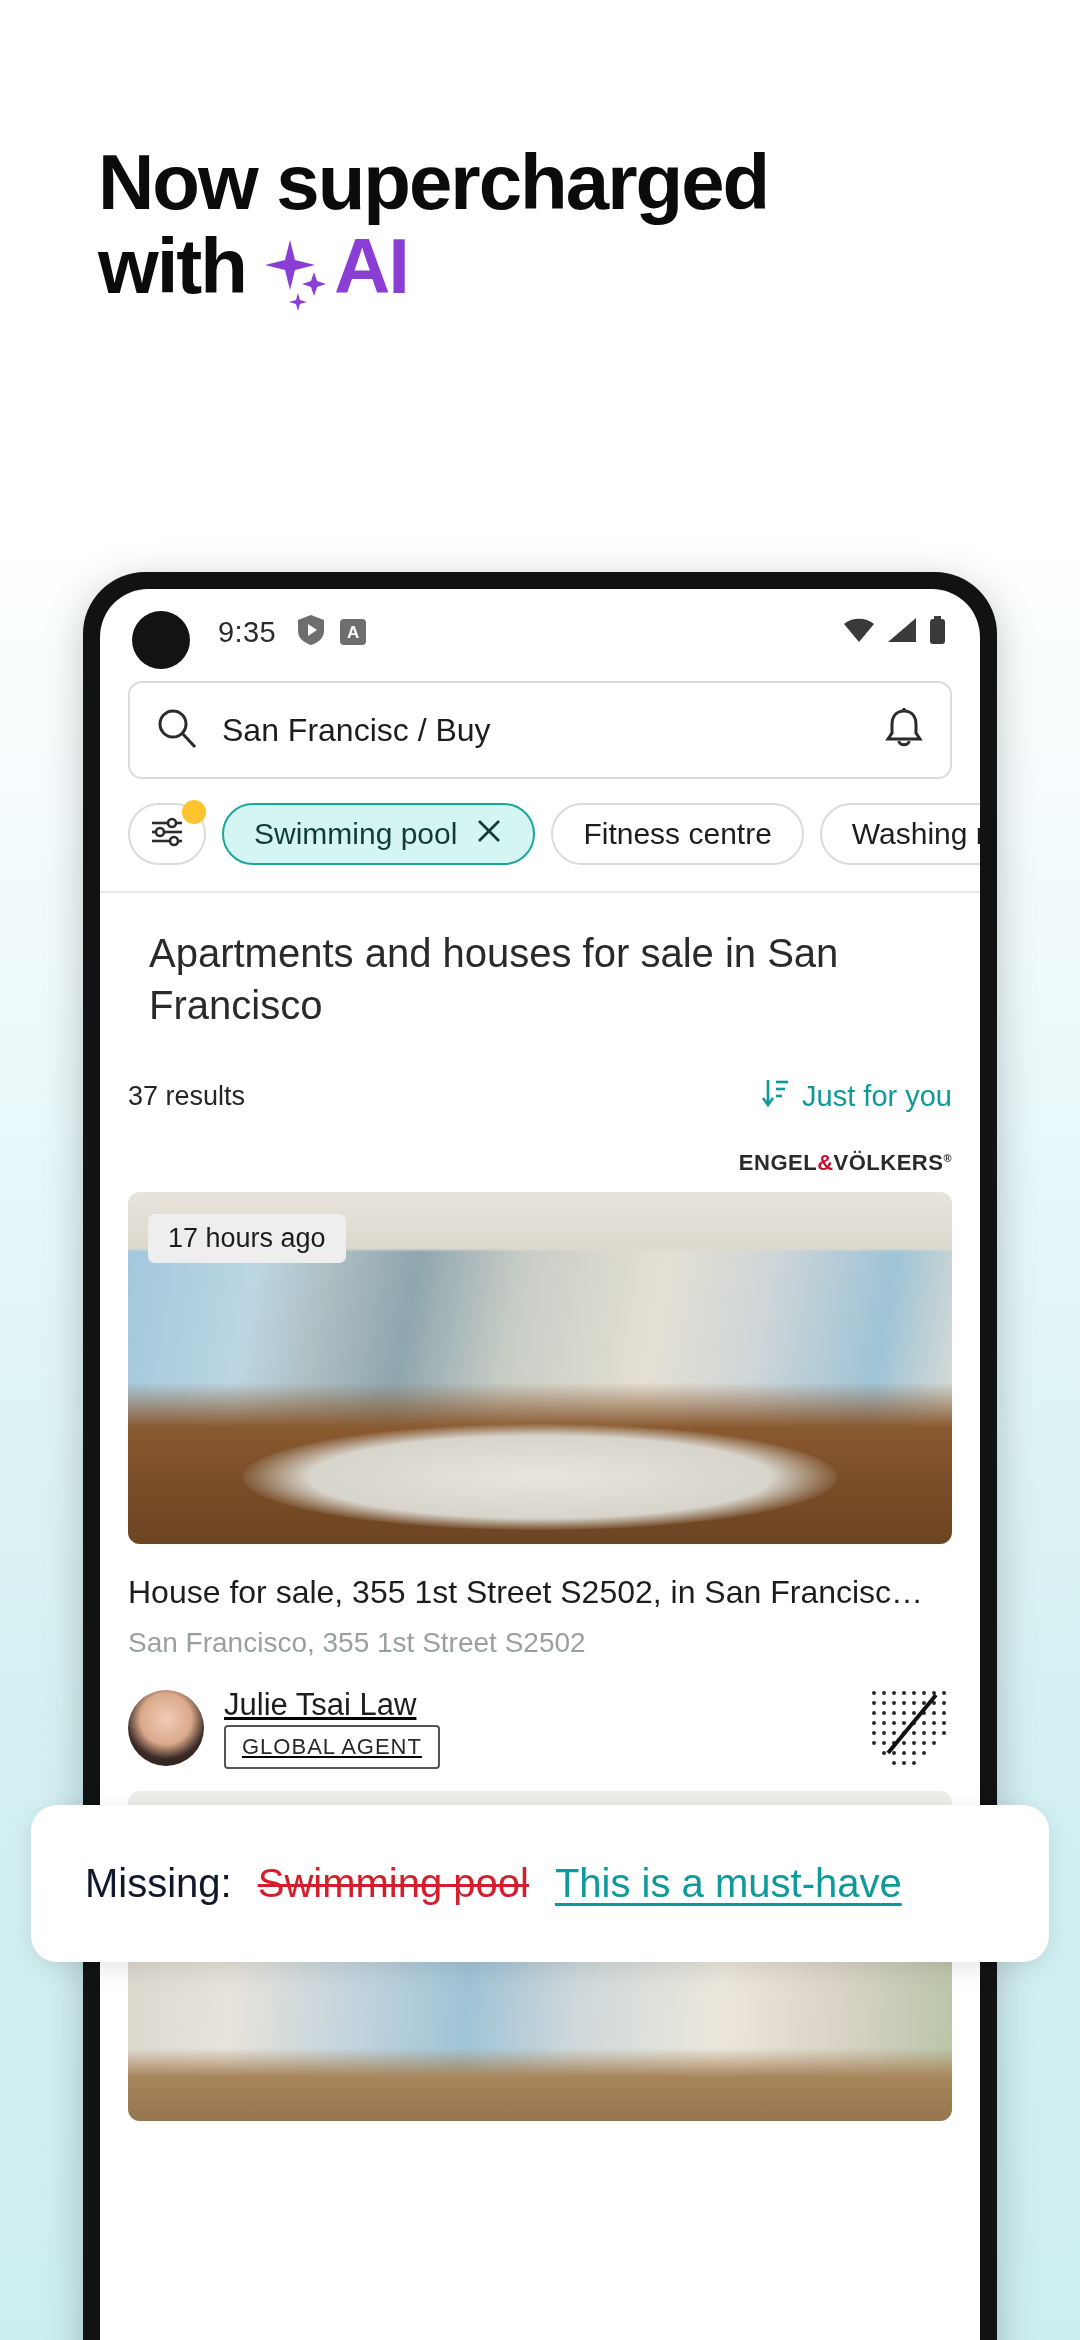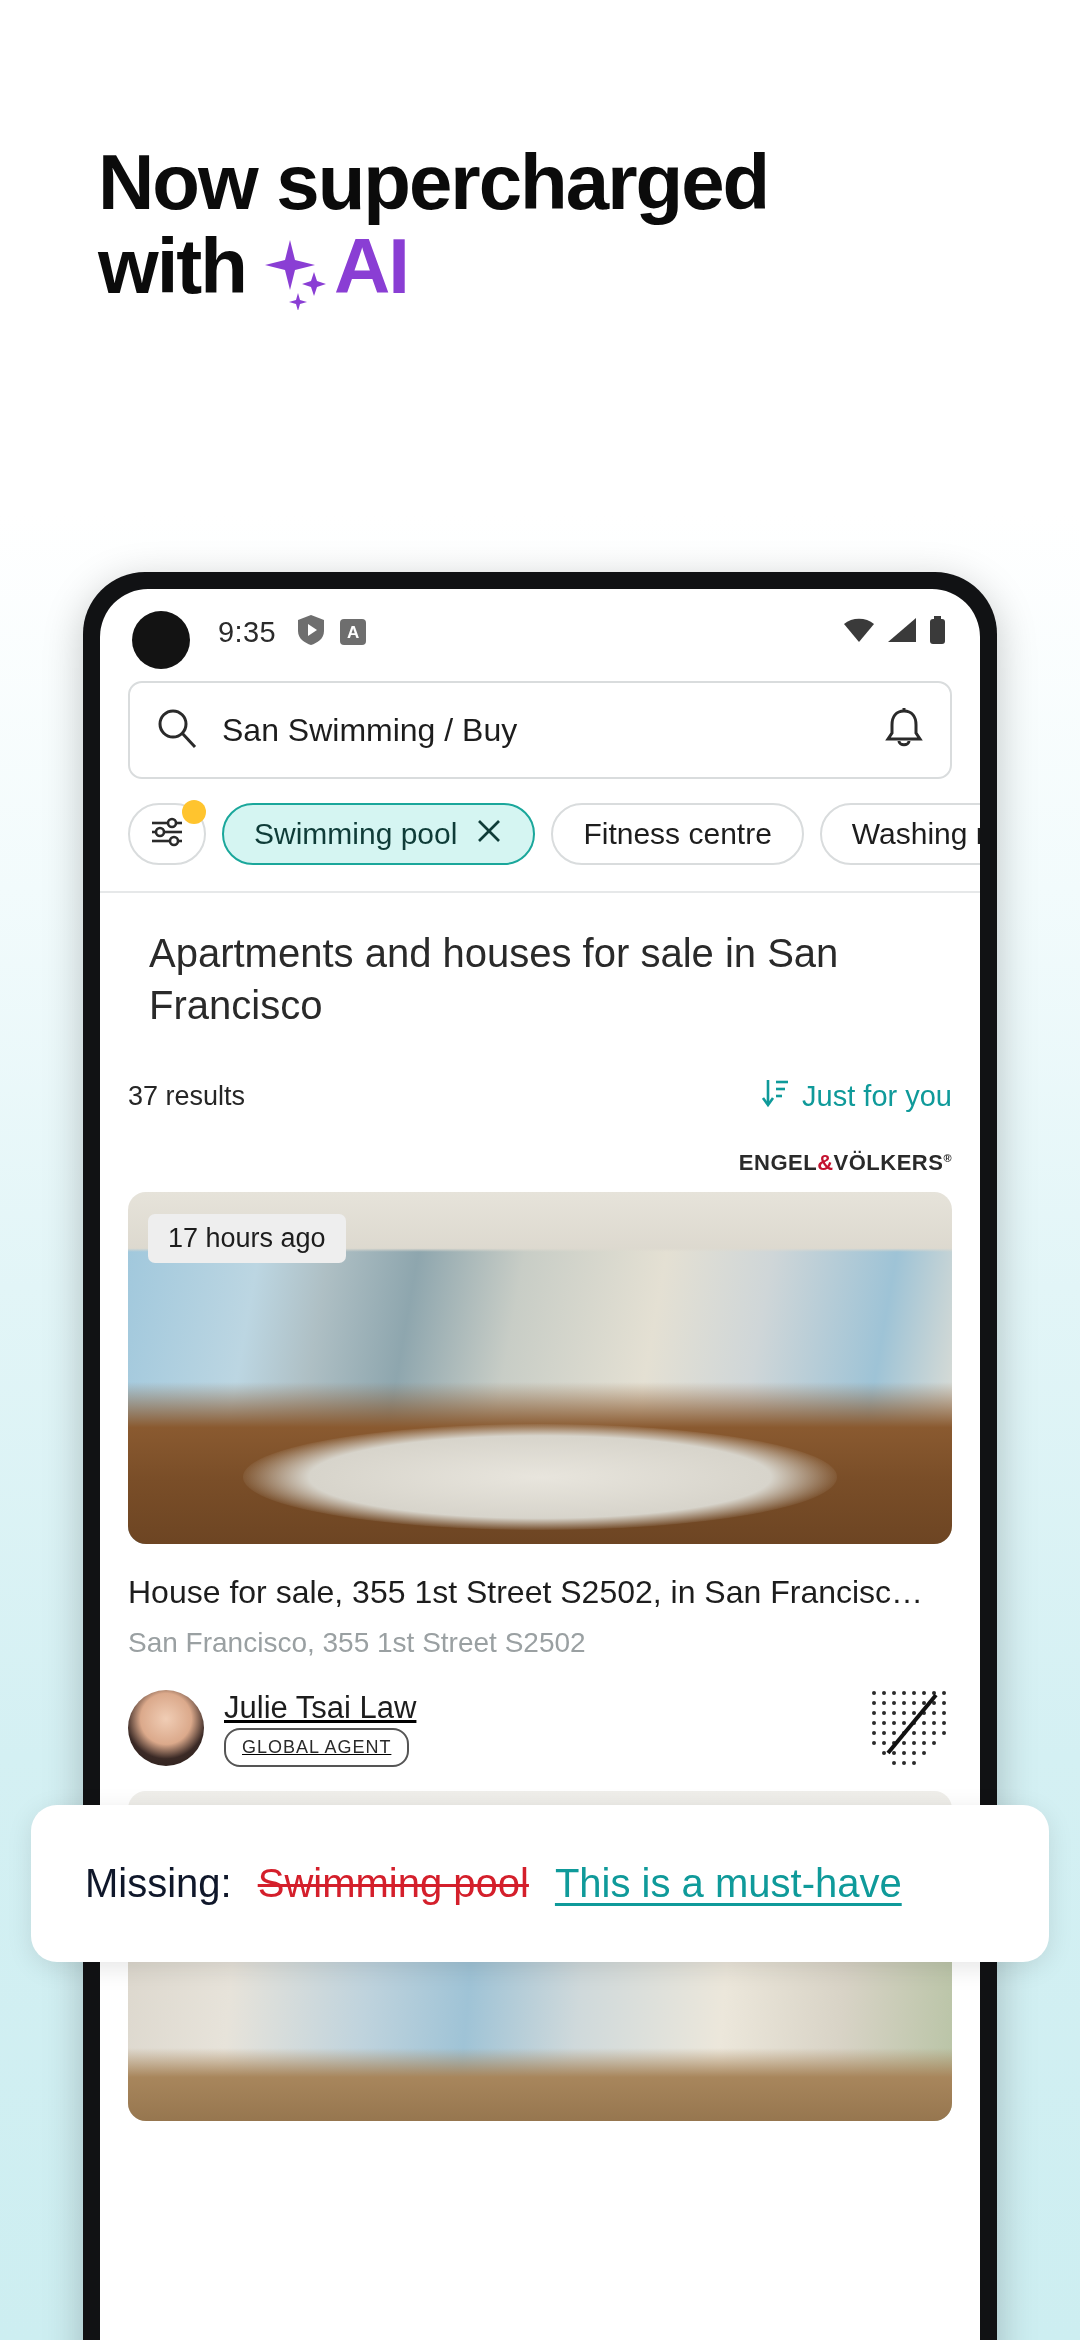--- a/index.html
+++ b/index.html
@@ -194,21 +194,21 @@
   }
   .brand .amp { color: #c4122f; }
   .brand .reg { font-size: 11px; vertical-align: super; }
 
   
   .card { padding: 0 28px; }
   .photo {
     position: relative;
     width: 100%;
     height: 352px;
-    border-radius: 18px;
+    border-radius: 12px;
     overflow: hidden;
   }
   .photo.p1 {
     background:
       linear-gradient(180deg, #e6e3da 0%, #ddd9cf 16%, rgba(0,0,0,0) 17%),
       linear-gradient(100deg, #9fc7dc 0%, #bcd6e2 16%, #aebfc4 24%, #8ea6ae 34%, #c8cdc6 46%, #e4e0d3 62%, #cfd6d8 74%, #9ec3d6 88%, #e8e2d6 100%);
   }
   .photo.p1::before {
     content: "";
     position: absolute; left: 0; bottom: 0; right: 0; height: 46%;
@@ -270,22 +270,22 @@
   .avatar {
     width: 76px; height: 76px;
     border-radius: 50%;
     background: radial-gradient(circle at 50% 38%, #f0cdb5 0%, #dba98b 42%, #3b2a26 66%, #241a17 100%);
     flex-shrink: 0;
   }
   .agent-info { display: flex; flex-direction: column; gap: 2px; text-decoration: underline; }
   .agent-name { font-size: 31px; color: #1d1d1d; }
   .agent-badge {
     border: 2px solid #555;
-    border-radius: 16px;
-    font-size: 18px;
+    border-radius: 4px;
+    font-size: 22px;
     letter-spacing: 1px;
     padding: 7px 16px;
     color: #2a2a2a;
     align-self: flex-start;
   }
   .agent-logo {
     margin-left: auto;
     width: 86px; height: 86px;
     position: relative;
   }
@@ -375,21 +375,21 @@
     </div>
 
     <div class="searchbar-wrap">
       <div class="searchbar">
         <span>
           <svg width="42" height="42" viewBox="0 0 42 42">
               <circle cx="17" cy="17" r="13" fill="none" stroke="#2a2a2a" stroke-width="3"></circle>
               <line x1="26" y1="26" x2="39" y2="40" stroke="#2a2a2a" stroke-width="3"></line>
             </svg>
         </span>
-        <span class="search-text" placeholder="Search location">San Swimming / Buy</span>
+        <span class="search-text" placeholder="Search location">San Francisc / Buy</span>
         <span>
           <svg width="40" height="44" viewBox="0 0 40 44">
               <path d="M20 5 C12 5 8 11 8 19 V27 L4 33 H36 L32 27 V19 C32 11 28 5 20 5 Z" fill="none" stroke="#2a2a2a" stroke-width="3"></path>
               <path d="M20 2 V6" stroke="#2a2a2a" stroke-width="3"></path>
               <path d="M15 35 C15 40 25 40 25 35" fill="none" stroke="#2a2a2a" stroke-width="3"></path>
             </svg>
         </span>
       </div>
     </div>
 

